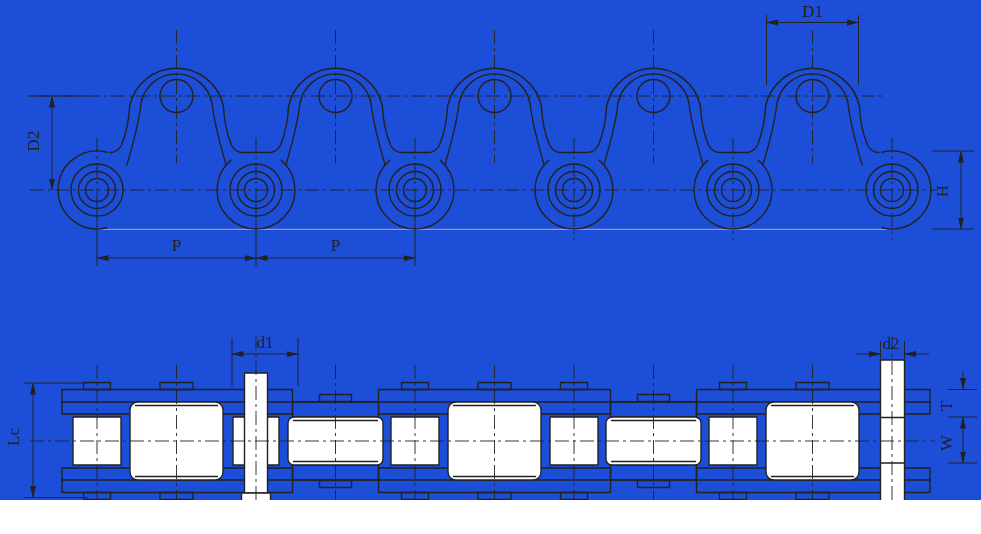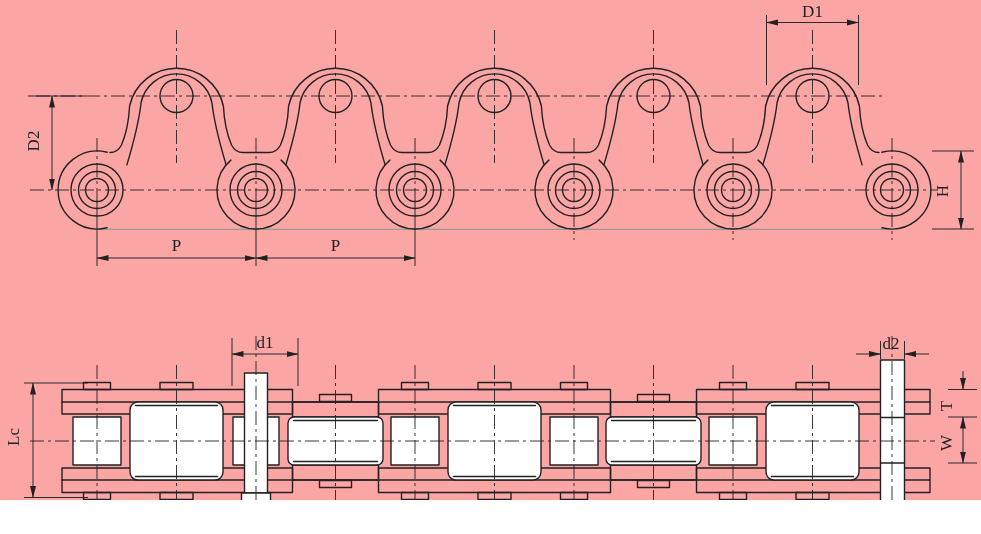--- a/index.html
+++ b/index.html
@@ -1,16 +1,16 @@
 <!DOCTYPE html>
 <html><head>
 <meta charset="utf-8">
 <style>
   html,body{margin:0;padding:0;background:#ffffff;}
-  #stage{position:relative;width:981px;height:500px;background:#fca5a5;overflow:hidden;
+  #stage{position:relative;width:981px;height:500px;background:#1d4ed8;overflow:hidden;
          font-family:"Liberation Serif", serif;}
   svg{display:block;}
   .main{fill:none;stroke-width:1.4;stroke-linecap:round;stroke-linejoin:round;}
   .wfill{fill:#ffffff;}
   .cl{fill:none;stroke-width:0.9;stroke-dasharray:14 4 3 4;}
   .dim{fill:none;stroke-width:0.95;}
   .lbl{font-size:17px;}
 </style>
 </head>
 <body>

